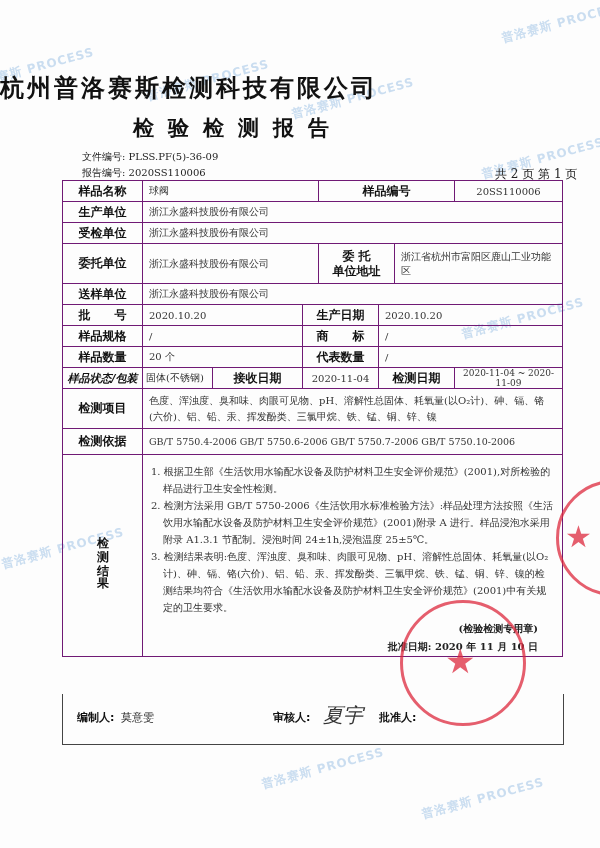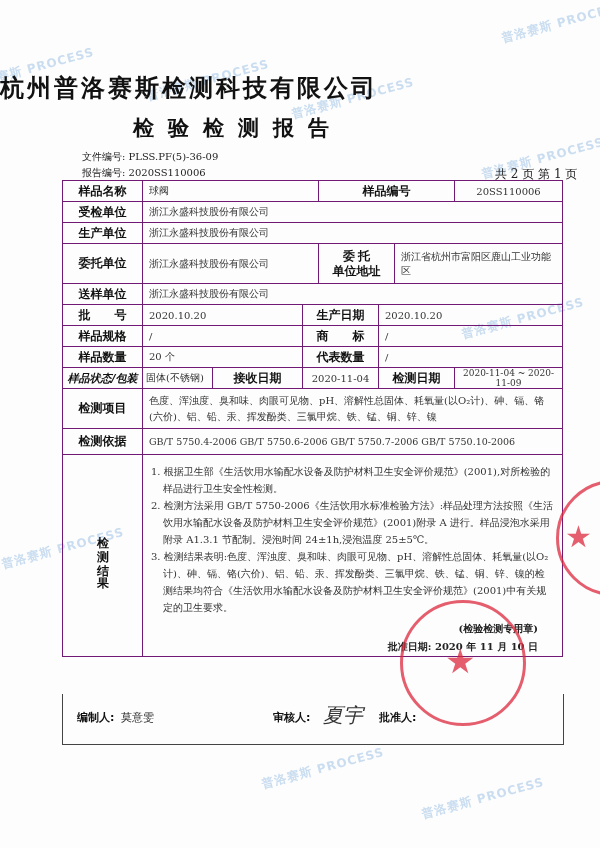--- a/index.html
+++ b/index.html
@@ -64,31 +64,31 @@
       <col style="width:108px">
   </colgroup>
   <tbody>
       <tr>
     <td class="lbl">样品名称</td>
     <td colspan="4">球阀</td>
     <td colspan="3" class="lbl">样品编号</td>
     <td class="c">20SS110006</td>
   </tr>
   <tr>
-    <td class="lbl">受检单位</td>
+    <td class="lbl">生产单位</td>
     <td colspan="8">浙江永盛科技股份有限公司</td>
   </tr>
   <tr>
-    <td class="lbl">生产单位</td>
+    <td class="lbl">受检单位</td>
     <td colspan="8">浙江永盛科技股份有限公司</td>
   </tr>
   <tr style="height:40px;">
     <td class="lbl">委托单位</td>
     <td colspan="4">浙江永盛科技股份有限公司</td>
-    <td colspan="2" class="lbl" style="line-height:15px;font-family:Liberation Serif, serif;">
+    <td colspan="2" class="lbl" style="line-height:15px;">
       <div>委 托</div>
       <div>单位地址</div>
     </td>
     <td colspan="2" style="line-height:14px;">浙江省杭州市富阳区鹿山工业功能区</td>
   </tr>
   <tr>
     <td class="lbl">送样单位</td>
     <td colspan="8">浙江永盛科技股份有限公司</td>
   </tr>
   <tr>

